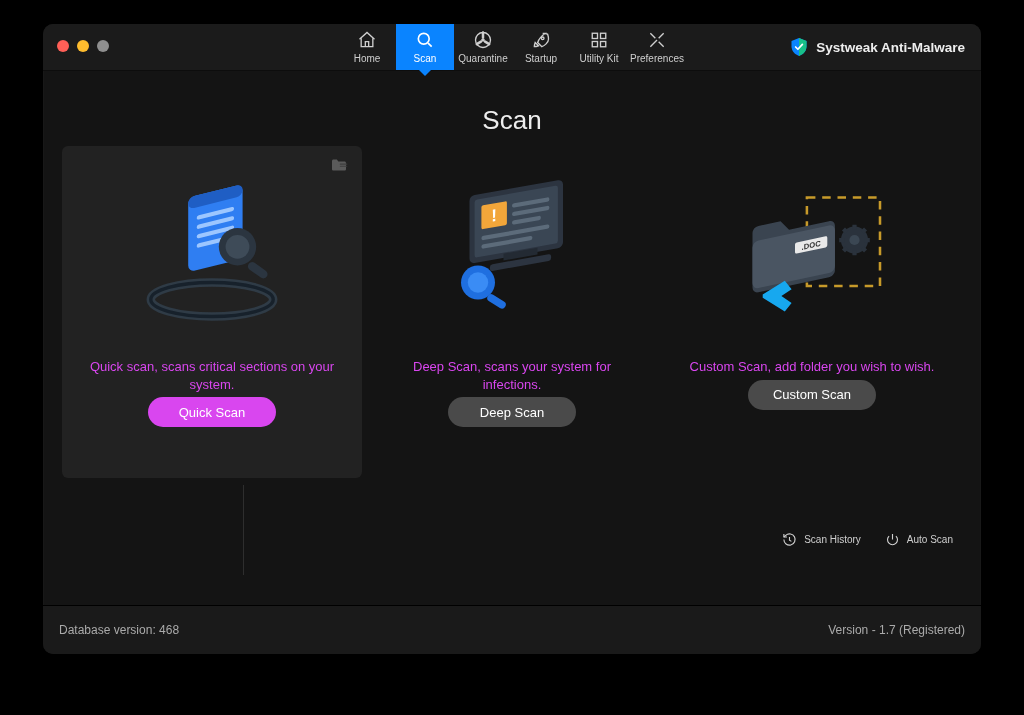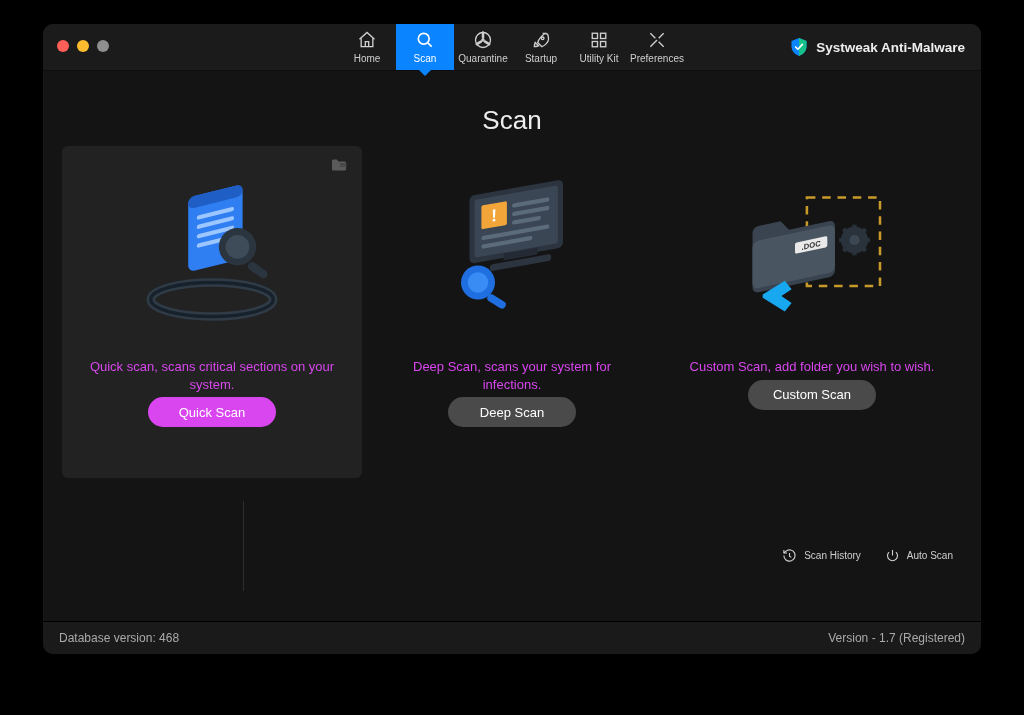--- a/index.html
+++ b/index.html
@@ -68,21 +68,21 @@
   .btn.teal{background:#d946ef;}
   .btn.gray{background:#4a4a4a;}
   
   .secondary{position:absolute;right:28px;bottom:58px;display:flex;gap:24px;font-size:10px;color:#cfcfcf;}
   .sec-item{display:flex;align-items:center;gap:7px;cursor:pointer;}
   .divider-v{position:absolute;left:200px;bottom:30px;width:1px;height:90px;background:#2e2e2e;}
   
   .footer{
     height:32px;flex:0 0 32px;border-top:1px solid #000;background:#1a1a1a;
     display:flex;align-items:center;justify-content:space-between;
-    padding:0 16px;color:#aaa;font-size:12px;
+    padding:8px 16px;color:#aaa;font-size:12px;
   }
   svg{display:block;}
 </style>
 </head>
 <body>
 <div class="stage">
   <div class="window">
 
     <div class="titlebar">
       <div class="traffic">

